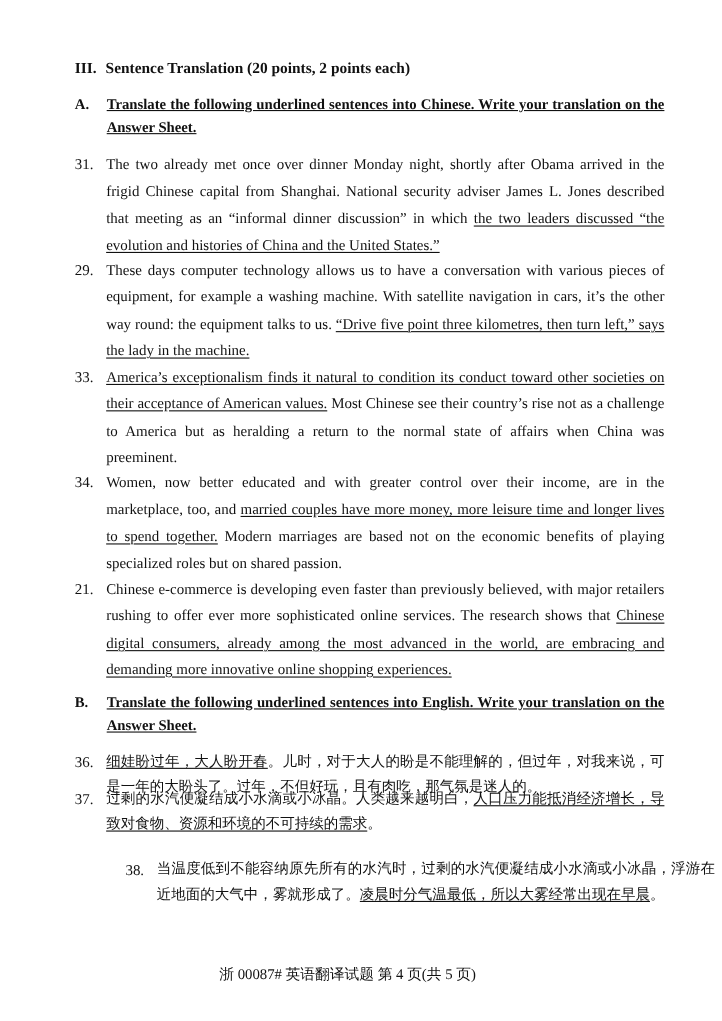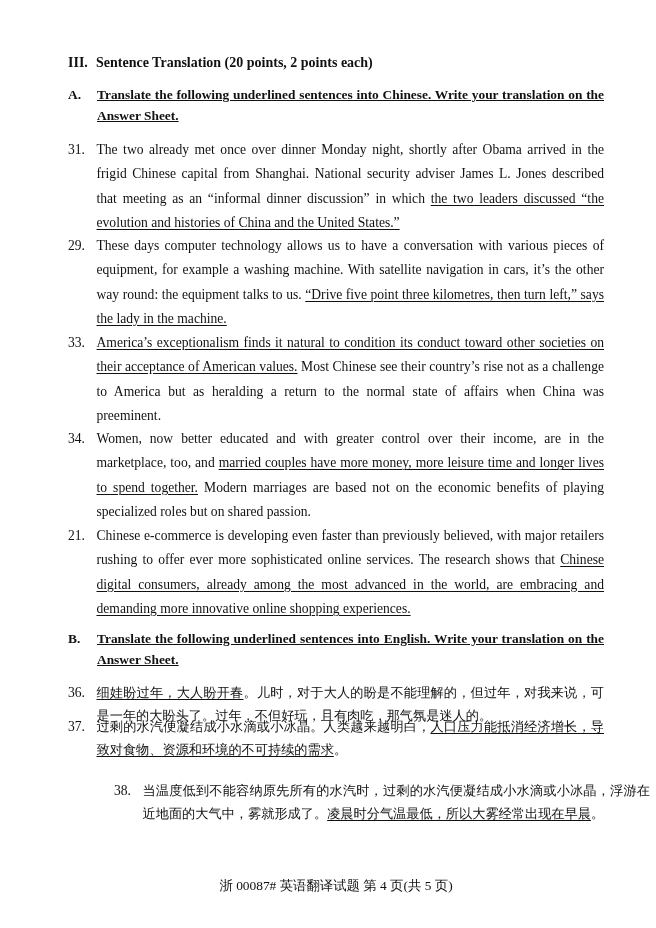--- a/index.html
+++ b/index.html
@@ -24,21 +24,21 @@
     position: absolute; left: 68px; width: 536px;
     font-size: 13.6px; line-height: 24.3px;
   }
   .item .num { position: absolute; left: 0; top: 0; }
   .item .body { margin-left: 28.5px; text-align: justify; text-align-last: left; }
   .item.zh { font-family: "DejaVu Sans", sans-serif; font-size: 13.2px; line-height: 23.4px; }
   .item.zh .num { font-family: "Liberation Serif", serif; font-size: 13.6px; }
   u { text-decoration: underline; text-underline-offset: 2px; text-decoration-thickness: 1px; }
   .footer {
     position: absolute; left: 0; width: 632px; top: 877px; text-align: center;
-    font-size: 13.4px; line-height: 18px; margin-left: 20px;
+    font-size: 13.4px; line-height: 18px;
   }
   .footer span { font-family: "Liberation Serif", "DejaVu Sans", serif; }
 </style>
 </head>
 <body>
 
 <div class="page">
 
   <div class="sec-title">
     <span class="num">III.</span><span>Sentence Translation (20 points, 2 points each)</span>

